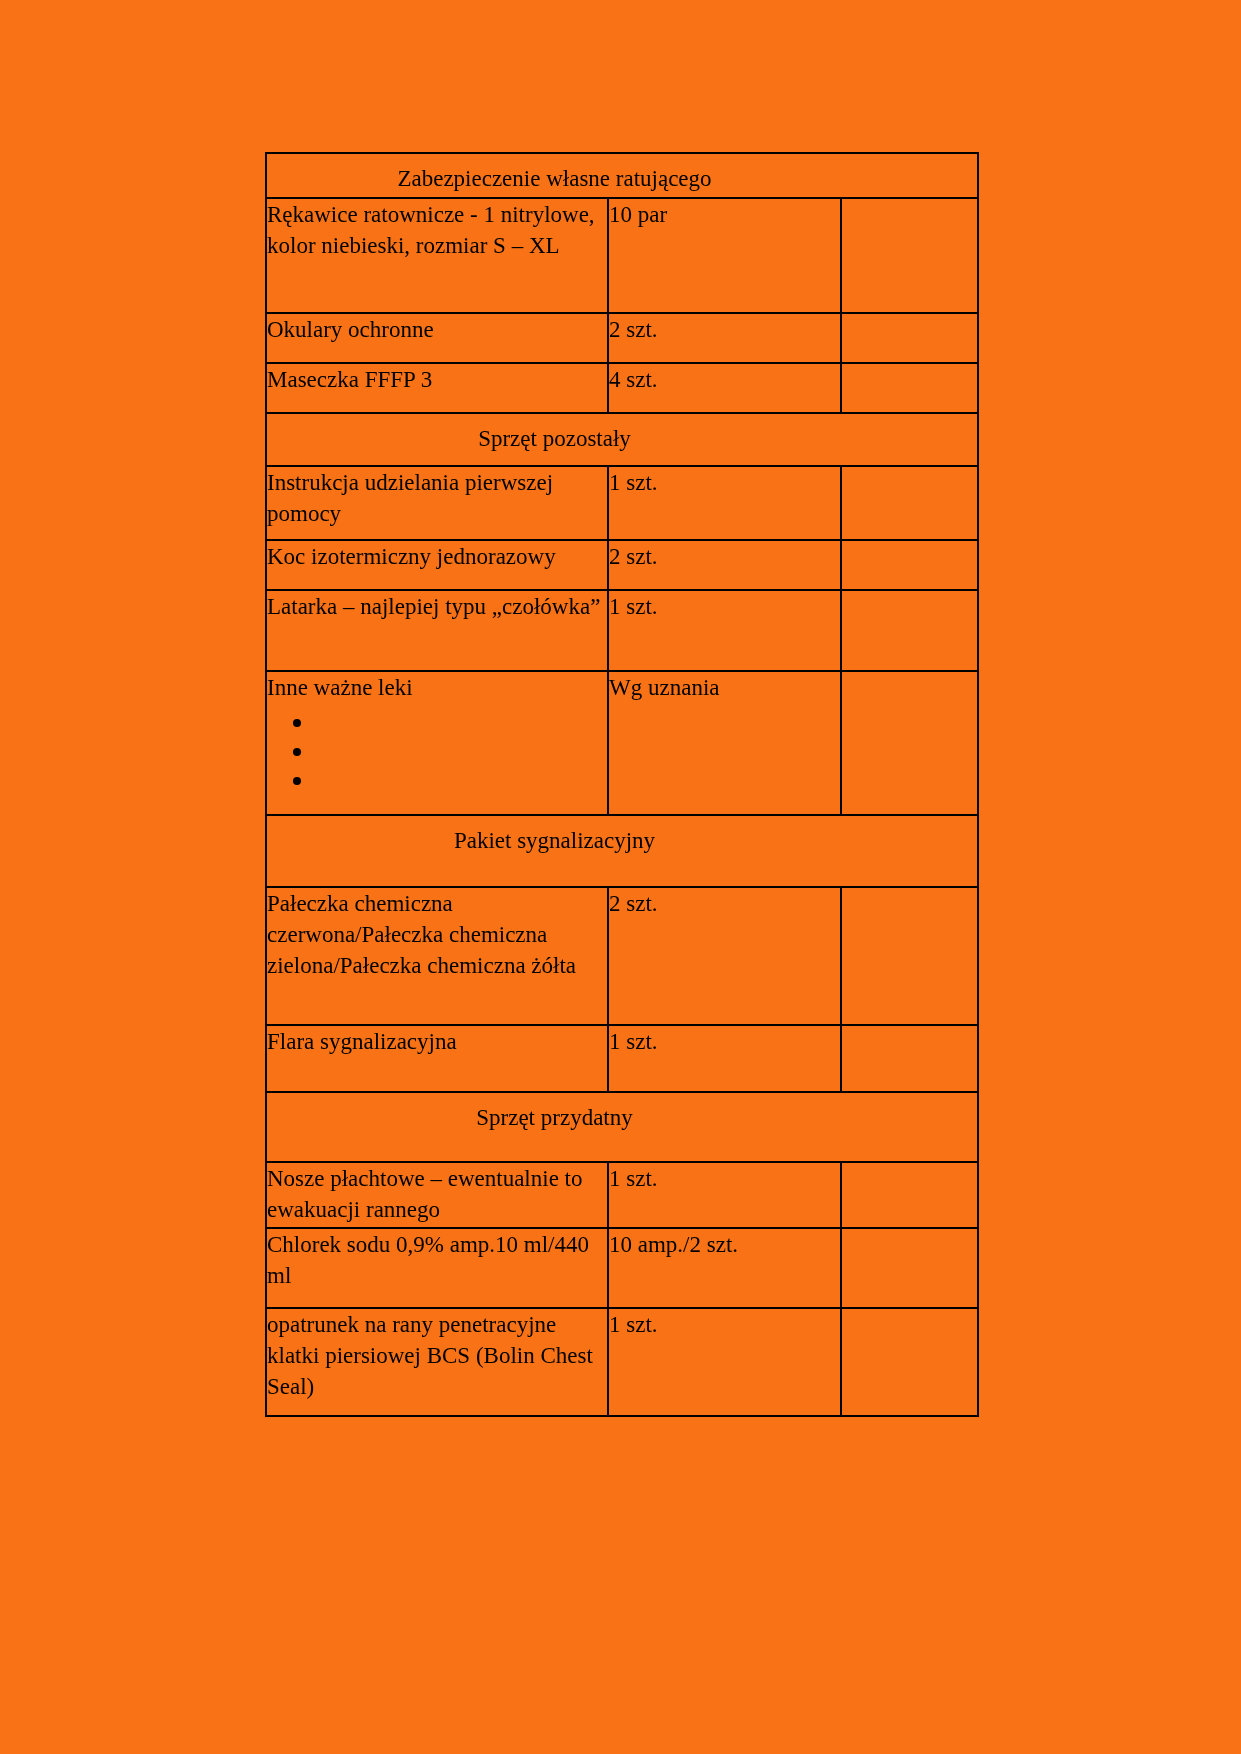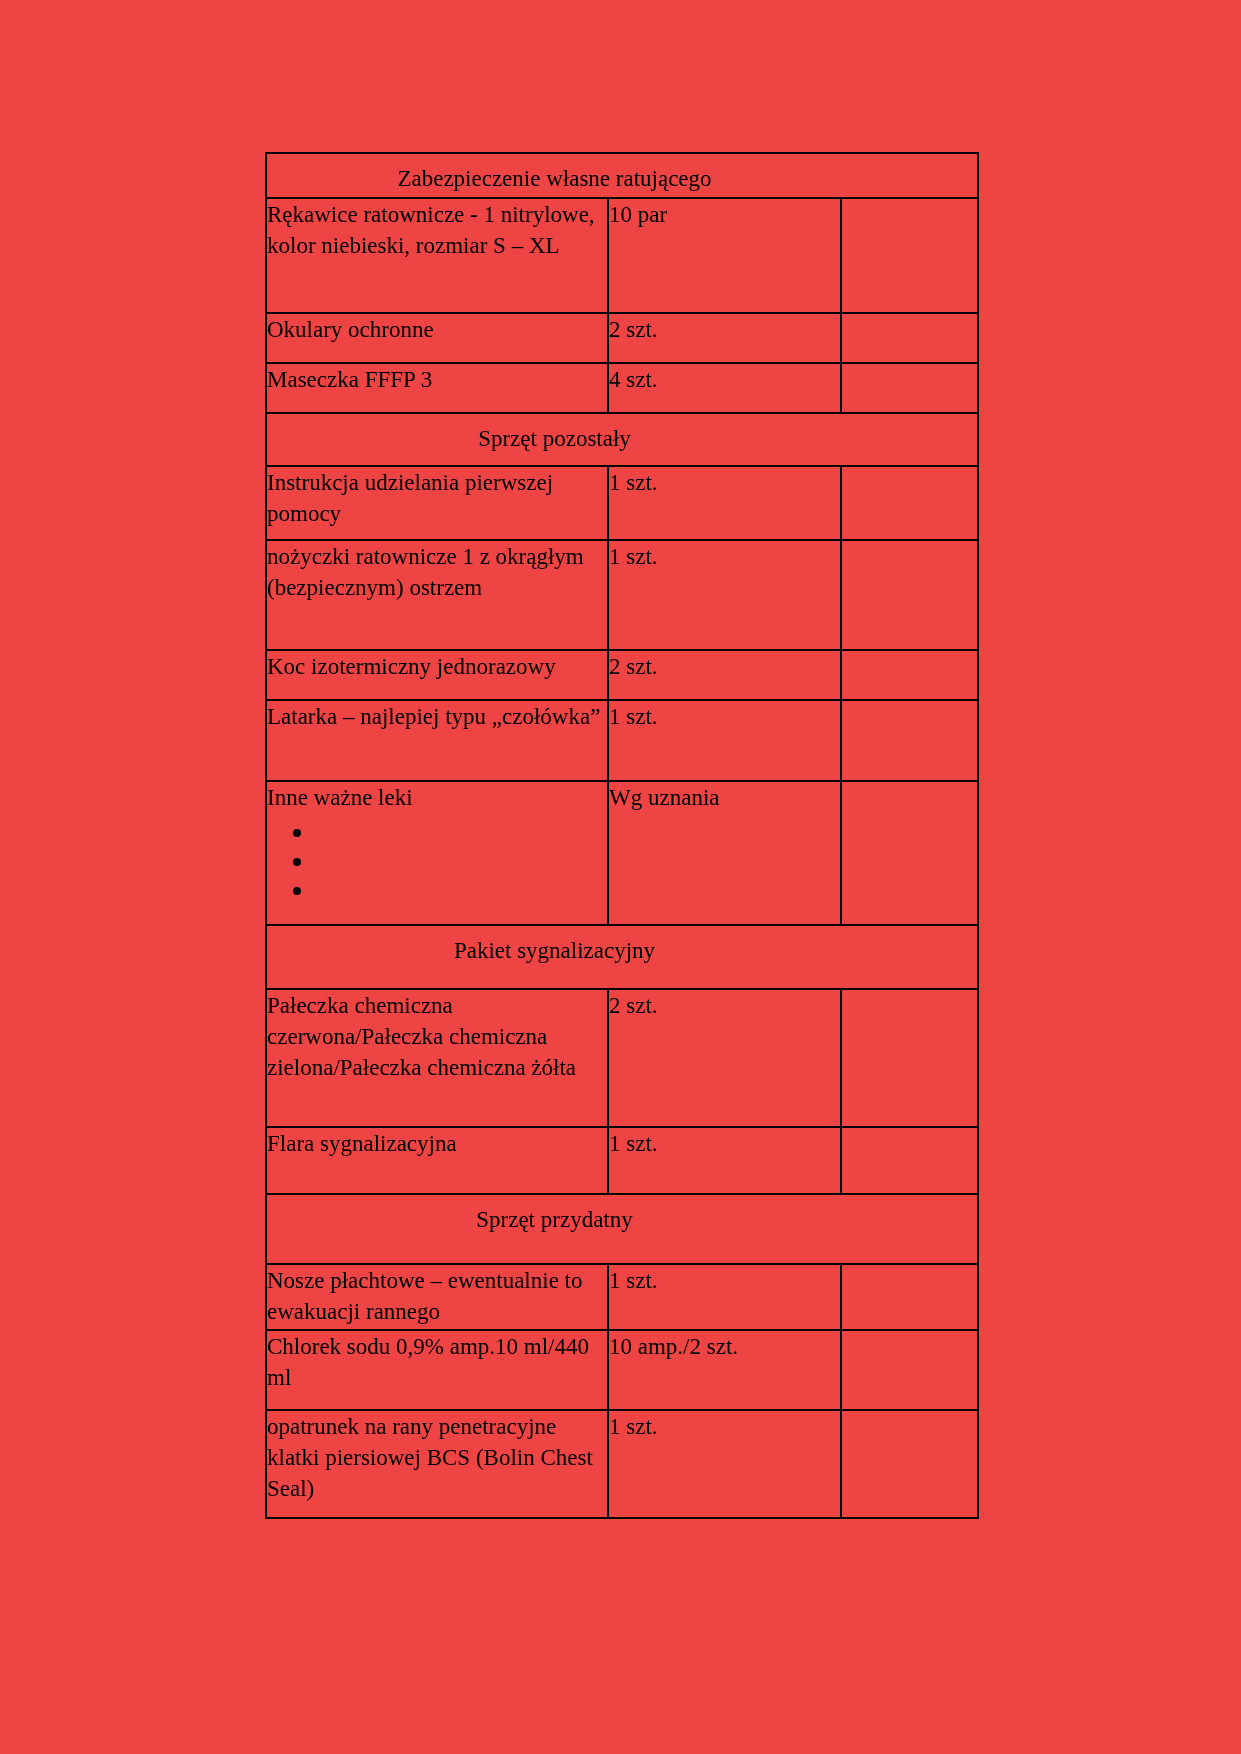--- a/index.html
+++ b/index.html
@@ -4,21 +4,21 @@
 <style>
   html, body {
     margin: 0;
     padding: 0;
     background: #ffffff;
   }
   .page {
     position: relative;
     width: 1241px;
     height: 1754px;
-    background: #ef4444;
+    background: #f97316;
     font-family: "Liberation Serif", "DejaVu Serif", serif;
     color: #000000;
   }
   .doc-table {
     position: absolute;
     left: 265px;
     top: 152px;
     width: 712px;
     border-collapse: collapse;
     table-layout: fixed;
@@ -98,27 +98,20 @@
             <div class="section-inner">Sprzęt pozostały</div>
           </td>
         </tr>
         <tr style="height: 74px;">
           <td class="name-cell">
             <div>Instrukcja udzielania pierwszej pomocy</div>
           </td>
           <td class="qty-cell">1 szt.</td>
           <td class="check-cell"></td>
         </tr>
-        <tr style="height: 110px;">
-          <td class="name-cell">
-            <div>nożyczki ratownicze 1 z okrągłym (bezpiecznym) ostrzem</div>
-          </td>
-          <td class="qty-cell">1 szt.</td>
-          <td class="check-cell"></td>
-        </tr>
         <tr style="height: 50px;">
           <td class="name-cell">
             <div>Koc izotermiczny jednorazowy</div>
           </td>
           <td class="qty-cell">2 szt.</td>
           <td class="check-cell"></td>
         </tr>
         <tr style="height: 81px; padding-left: 48px;">
           <td class="name-cell">
             <div>Latarka – najlepiej typu „czołówka”</div>
@@ -135,21 +128,21 @@
             <div class="bullet-line">
               <span class="bullet-dot"></span>
             </div>
             <div class="bullet-line">
               <span class="bullet-dot"></span>
             </div>
           </td>
           <td class="qty-cell">Wg uznania</td>
           <td class="check-cell"></td>
         </tr>
-        <tr style="height: 64px; margin-left: 24px;">
+        <tr style="height: 72px; margin-left: 24px;">
           <td colspan="3" class="section-cell">
             <div class="section-inner">Pakiet sygnalizacyjny</div>
           </td>
         </tr>
         <tr style="height: 138px;">
           <td class="name-cell">
             <div>Pałeczka chemiczna czerwona/Pałeczka chemiczna zielona/Pałeczka chemiczna żółta</div>
           </td>
           <td class="qty-cell">2 szt.</td>
           <td class="check-cell"></td>

